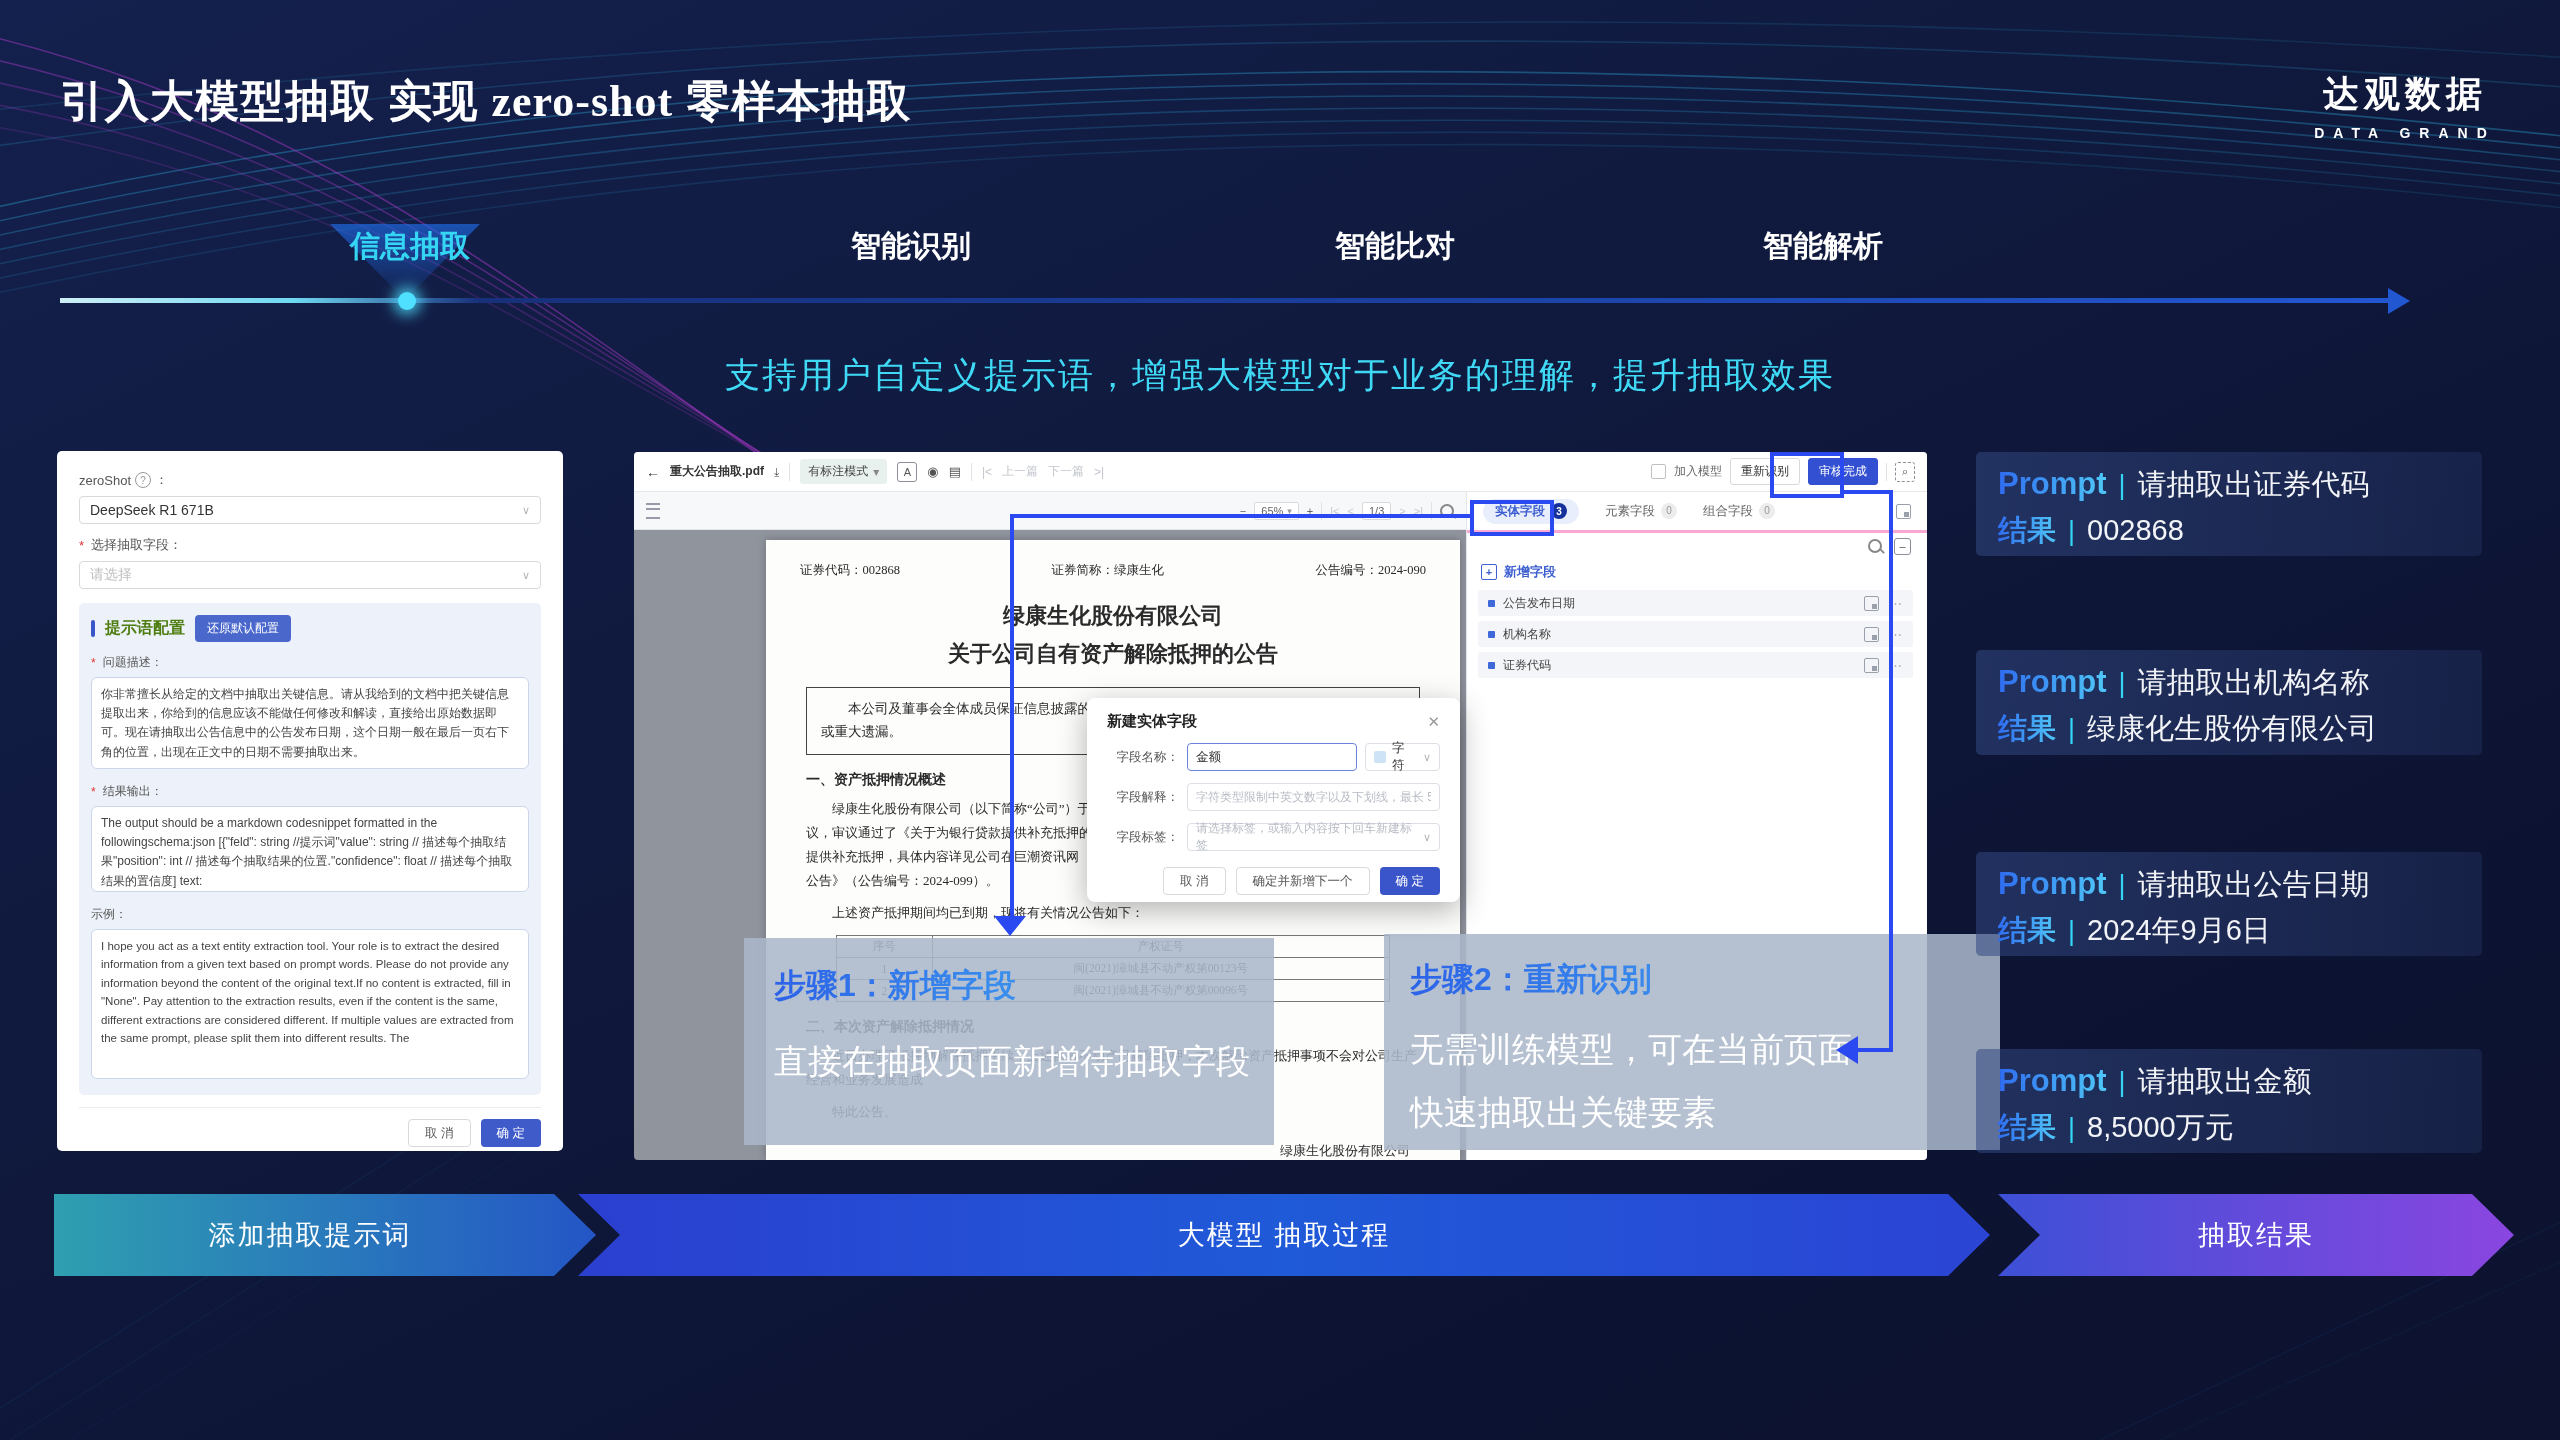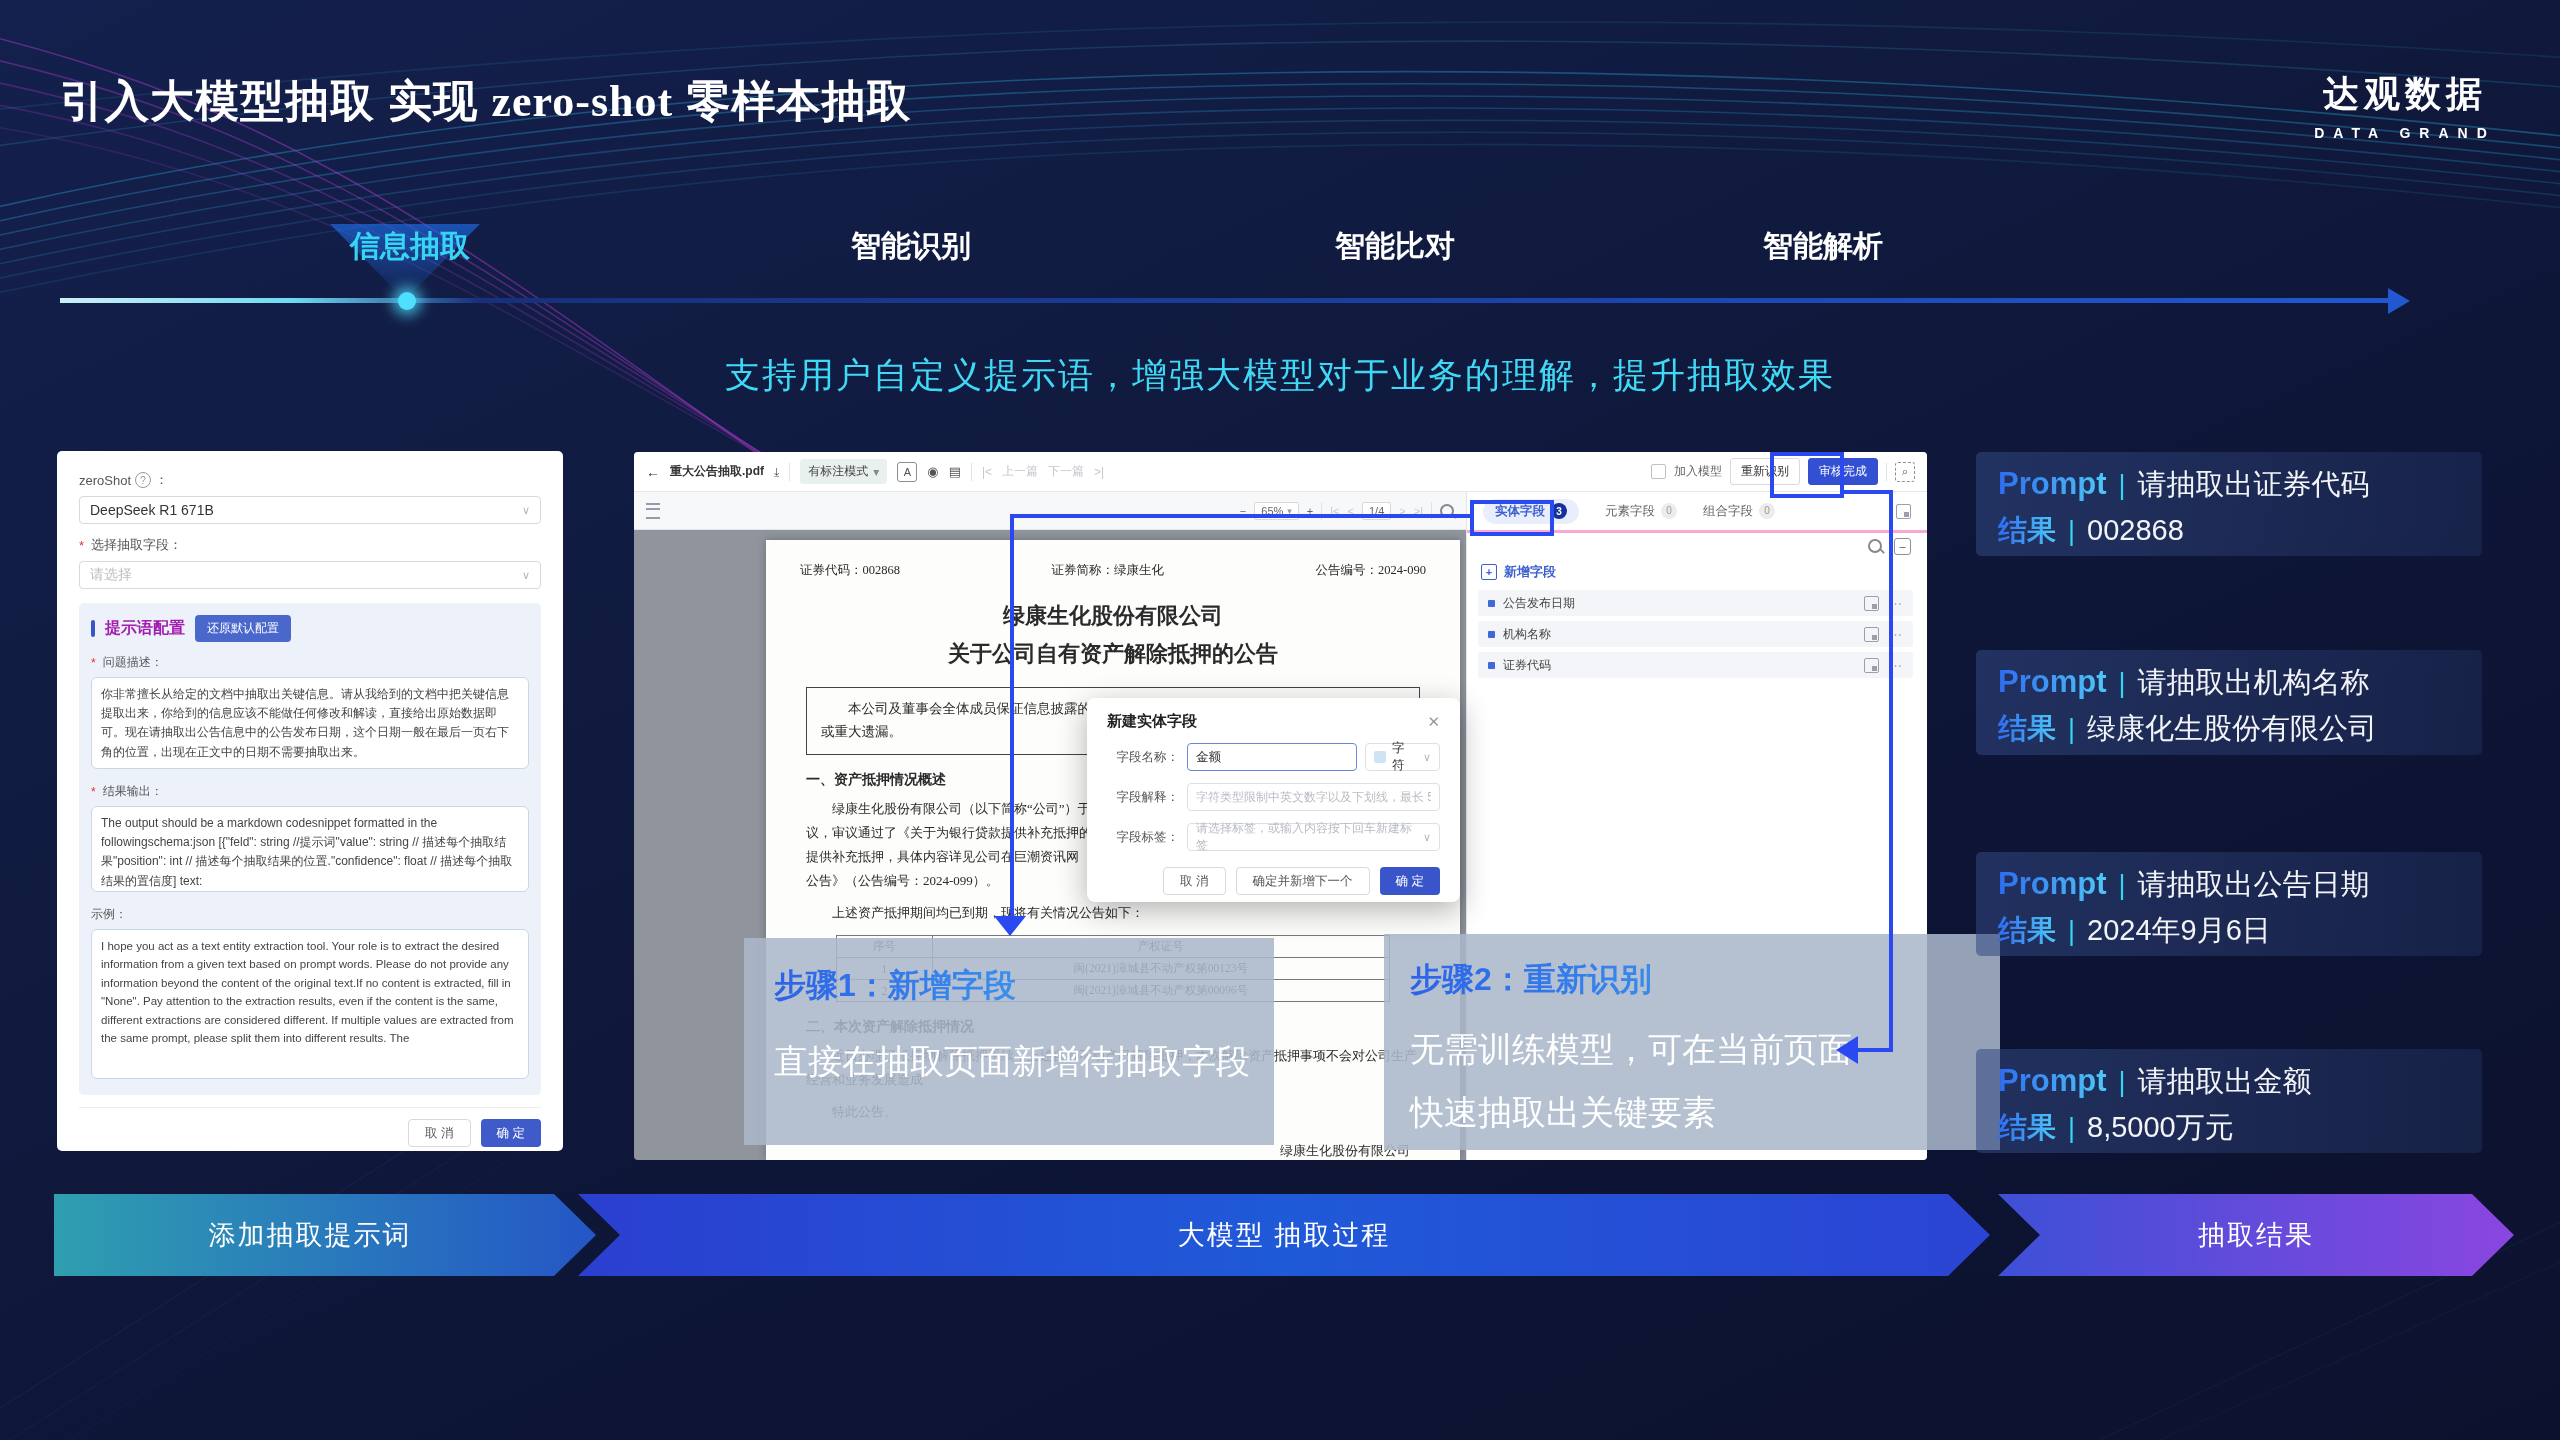--- a/index.html
+++ b/index.html
@@ -28,21 +28,21 @@
   .req{color:#e03131;margin-right:3px;}
   .help{width:14px;height:14px;border:1px solid #999;border-radius:50%;font-size:10px;color:#999;
     display:inline-flex;align-items:center;justify-content:center;}
   .sel{height:26px;border:1px solid #d9d9d9;border-radius:4px;display:flex;align-items:center;
     padding:0 10px;font-size:14px;color:#333;justify-content:space-between;background:#fff;}
   .sel .ph{color:#bfbfbf;}
   .chev{color:#b5b5b5;font-size:11px;}
   .cfg{background:#edf1f9;border-radius:5px;padding:12px 12px;margin-top:14px;}
   .cfg-head{display:flex;align-items:center;gap:10px;}
   .cfg-bar{width:4px;height:17px;background:#3a55c9;border-radius:2px;}
-  .cfg-title{font-size:16px;font-weight:bold;color:#a21caf;}
+  .cfg-title{font-size:16px;font-weight:bold;color:#4d7c0f;}
   .btn-restore{background:#4a67cc;color:#fff;font-size:12px;border-radius:4px;padding:5px 12px;}
   .ta{background:#fff;border:1px solid #ccd6ea;border-radius:6px;padding:7px 9px;font-size:12px;
     color:#444;line-height:1.6;width:100%;box-sizing:border-box;font-family:"Liberation Sans",sans-serif;
     resize:none;overflow:hidden;}
   .lp-foot{border-top:1px solid #ececec;margin-top:12px;padding-top:11px;display:flex;justify-content:flex-end;gap:10px;}
   .btn{border-radius:4px;font-size:12.5px;height:28px;display:inline-flex;align-items:center;justify-content:center;padding:0 16px;box-sizing:border-box;}
   .btn.ghost{border:1px solid #d9d9d9;background:#fff;color:#555;}
   .btn.primary{background:#3f5ac9;color:#fff;}
   
   .viewer{background:#90949d;border-radius:4px;overflow:hidden;}
@@ -266,21 +266,21 @@
         <span>−</span>
         <span class="zbox">
           <span>65%</span>
           <span style="color:#999;font-size:9px;">▾</span>
         </span>
         <span>+</span>
         <span class="vdiv"></span>
         <span class="pale">|&lt;</span>
         <span class="pale">&lt;</span>
         <span class="zbox">
-          <span>1/4</span>
+          <span>1/3</span>
         </span>
         <span class="pale">&gt;</span>
         <span class="pale">&gt;|</span>
         <span class="vdiv"></span>
         <span class="mag"></span>
       </span>
     </div>
 
     <div class="page">
       <div class="pmeta">

